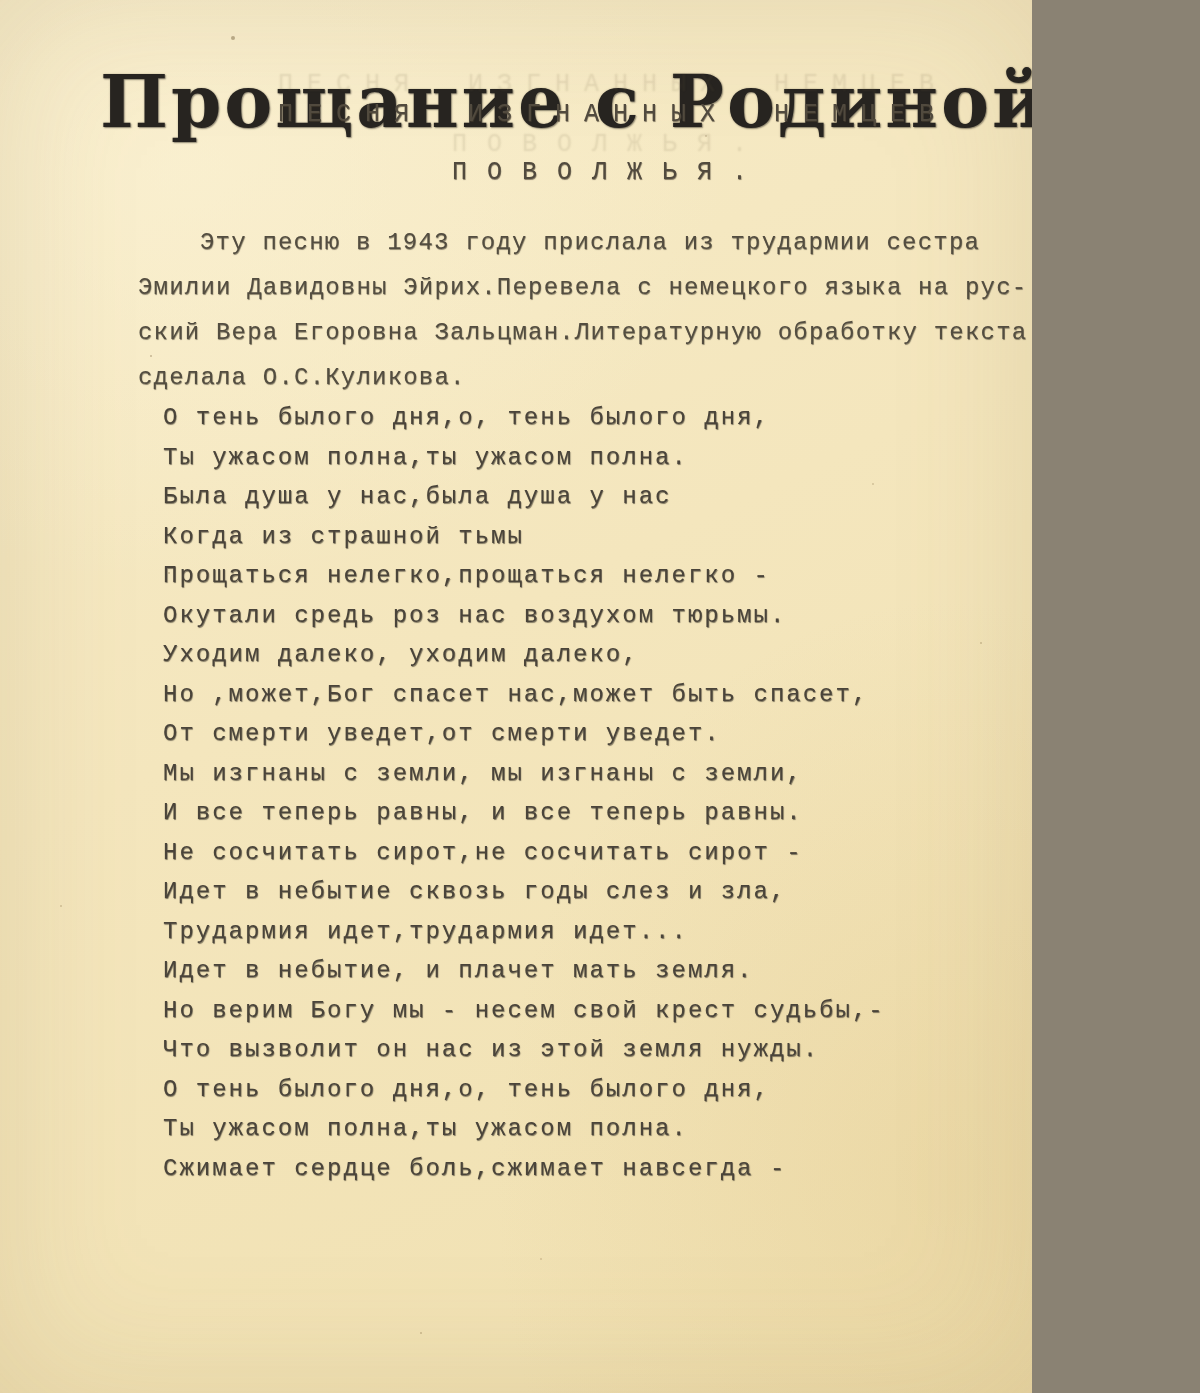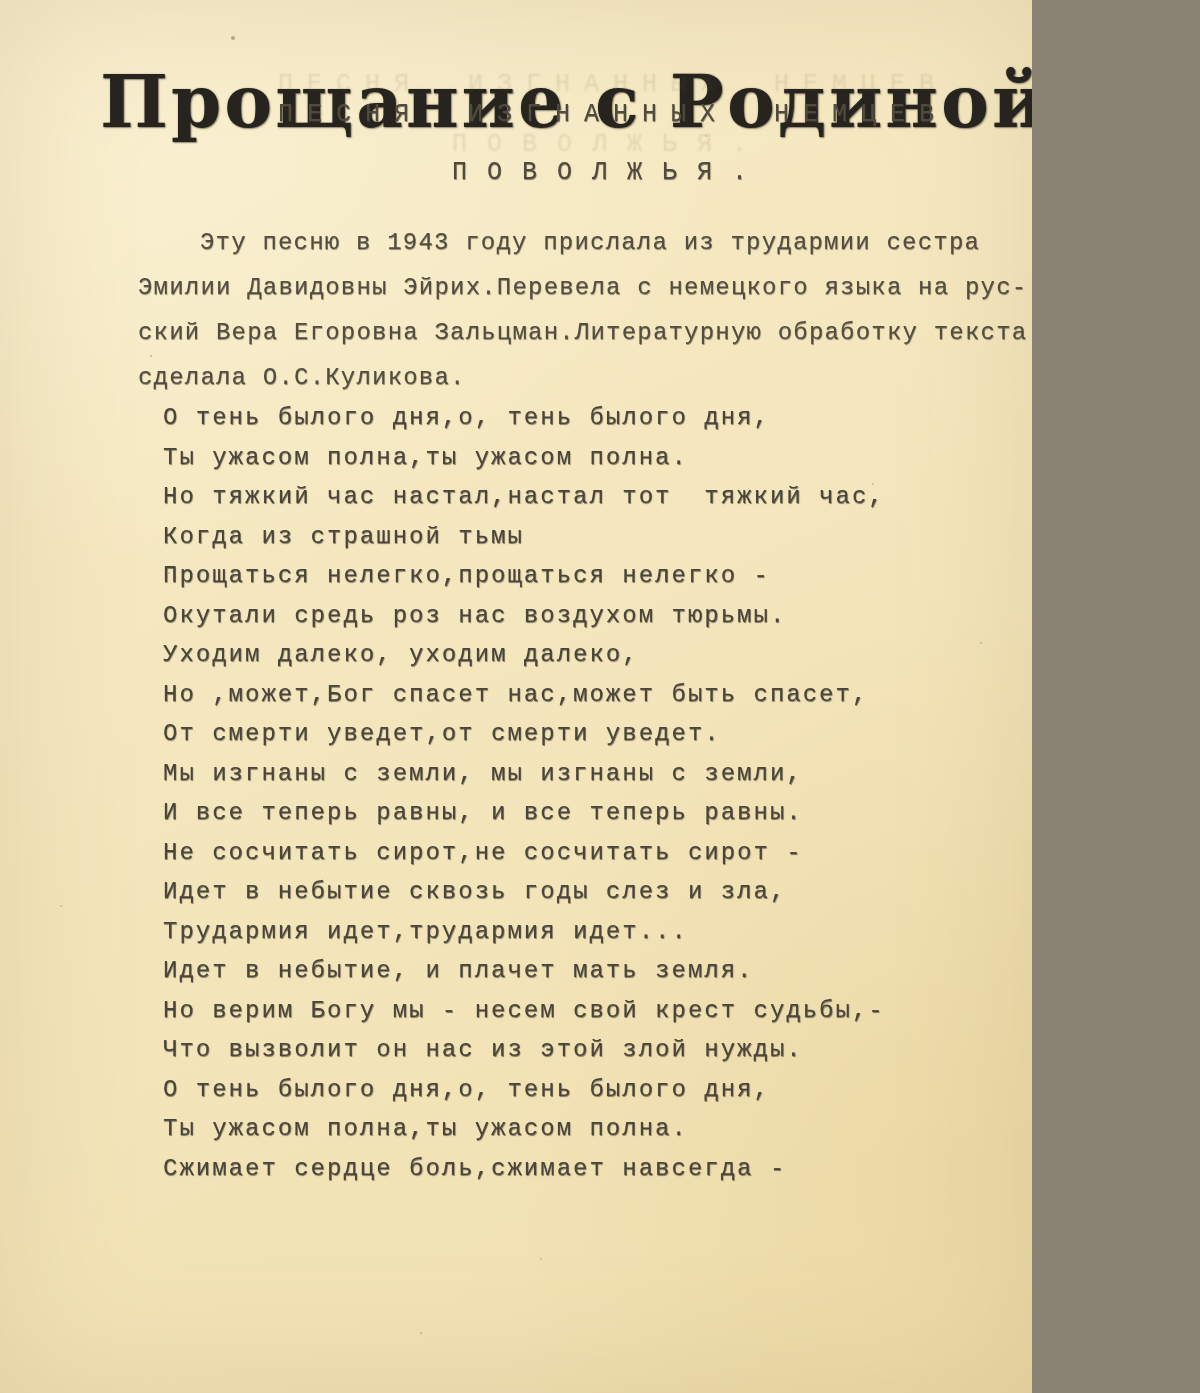--- a/index.html
+++ b/index.html
@@ -115,32 +115,32 @@
   <div class="intro">
     <div class="line indent">Эту песню в 1943 году прислала из трудармии сестра</div>
     <div class="line">Эмилии Давидовны Эйрих.Перевела с немецкого языка на рус-</div>
     <div class="line">ский Вера Егоровна Зальцман.Литературную обработку текста</div>
     <div class="line">сделала О.С.Куликова.</div>
   </div>
 
   <div class="poem">
     <div class="line">О тень былого дня,о, тень былого дня,</div>
     <div class="line">Ты ужасом полна,ты ужасом полна.</div>
-    <div class="line">Но тяжкий час настал,настал тот  тяжкий час,</div>
+    <div class="line">Была душа у нас,была душа у нас</div>
     <div class="line">Когда из страшной тьмы</div>
     <div class="line">Прощаться нелегко,прощаться нелегко -</div>
     <div class="line">Окутали средь роз нас воздухом тюрьмы.</div>
     <div class="line">Уходим далеко, уходим далеко,</div>
     <div class="line">Но ,может,Бог спасет нас,может быть спасет,</div>
     <div class="line">От смерти уведет,от смерти уведет.</div>
     <div class="line">Мы изгнаны с земли, мы изгнаны с земли,</div>
     <div class="line">И все теперь равны, и все теперь равны.</div>
     <div class="line">Не сосчитать сирот,не сосчитать сирот -</div>
     <div class="line">Идет в небытие сквозь годы слез и зла,</div>
     <div class="line">Трудармия идет,трудармия идет...</div>
     <div class="line">Идет в небытие, и плачет мать земля.</div>
     <div class="line">Но верим Богу мы - несем свой крест судьбы,-</div>
-    <div class="line">Что вызволит он нас из этой злой нужды.</div>
+    <div class="line">Что вызволит он нас из этой земля нужды.</div>
     <div class="line">О тень былого дня,о, тень былого дня,</div>
     <div class="line">Ты ужасом полна,ты ужасом полна.</div>
     <div class="line">Сжимает сердце боль,сжимает навсегда -</div>
   </div>
 </div>
 
 </body></html>

